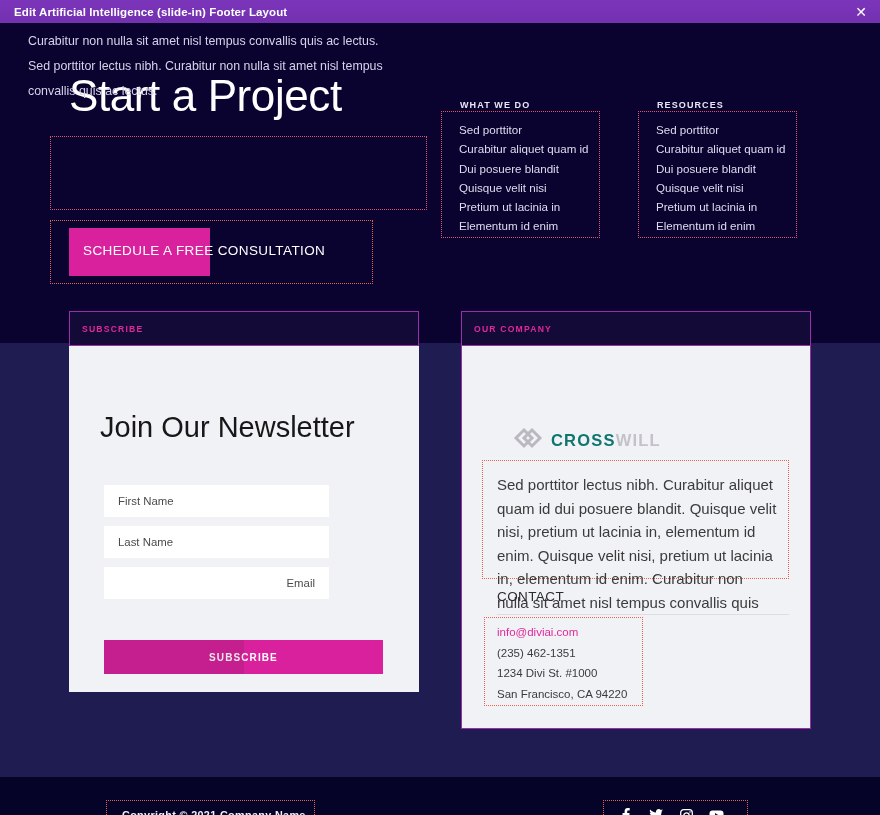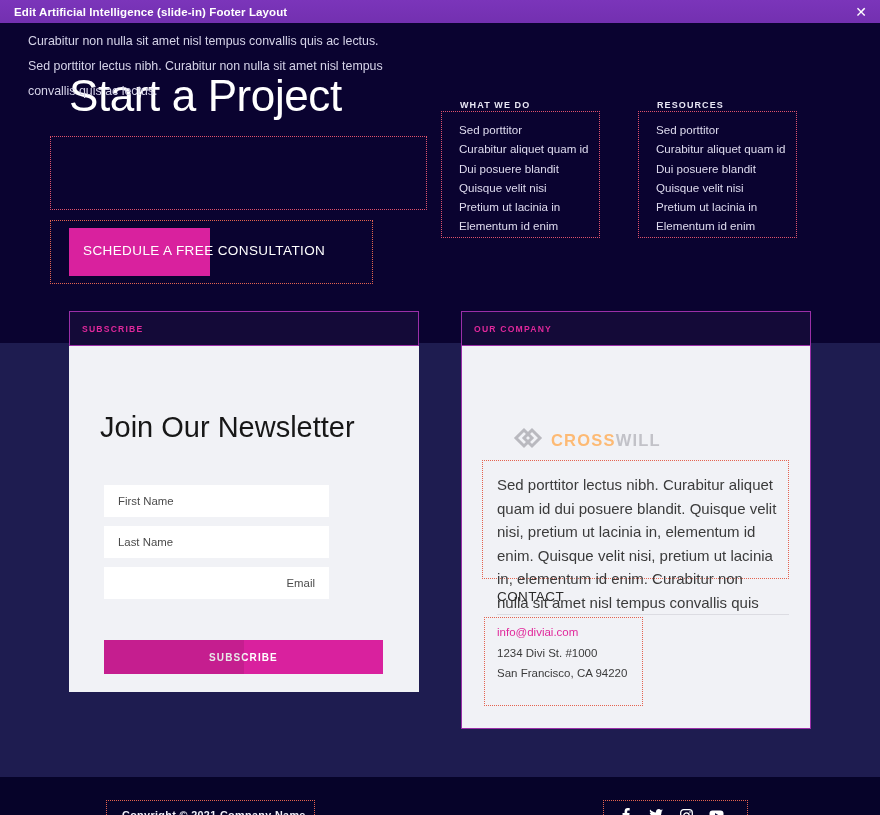--- a/index.html
+++ b/index.html
@@ -263,21 +263,21 @@
     top: 404px;
     display: flex;
     align-items: center;
     gap: 8px;
   }
   .logo-text {
     font-size: 16.5px;
     font-weight: bold;
     letter-spacing: 1.2px;
   }
-  .logo-text .a { color: #fdba74; }
+  .logo-text .a { color: #0f766e; }
   .logo-text .b { color: #c2c2c8; }
 
   .company-box {
     position: absolute;
     left: 482px;
     top: 437px;
     width: 307px;
     height: 119px;
     box-sizing: border-box;
   }
@@ -454,20 +454,21 @@
 
       <div class="company-box dotted-red"></div>
       <div class="company-para">Sed porttitor lectus nibh. Curabitur aliquet quam id dui posuere blandit. Quisque velit nisi, pretium ut lacinia in, elementum id enim. Quisque velit nisi, pretium ut lacinia in, elementum id enim. Curabitur non nulla sit amet nisl tempus convallis quis</div>
 
       <div class="contact-head">CONTACT</div>
       <div class="contact-rule"></div>
 
       <div class="contact-box dotted-red"></div>
       <div class="contact-list">
         <div class="link">info@diviai.com</div>
+        <div>(235) 462-1351</div>
         <div>1234 Divi St. #1000</div>
         <div>San Francisco, CA 94220</div>
       </div>
 
       <div class="copy-box dotted-red"></div>
       <div class="copy-text">Copyright © 2021 Company Name</div>
 
       <div class="social-box dotted-red"></div>
       <div class="social-row">
         <span>

